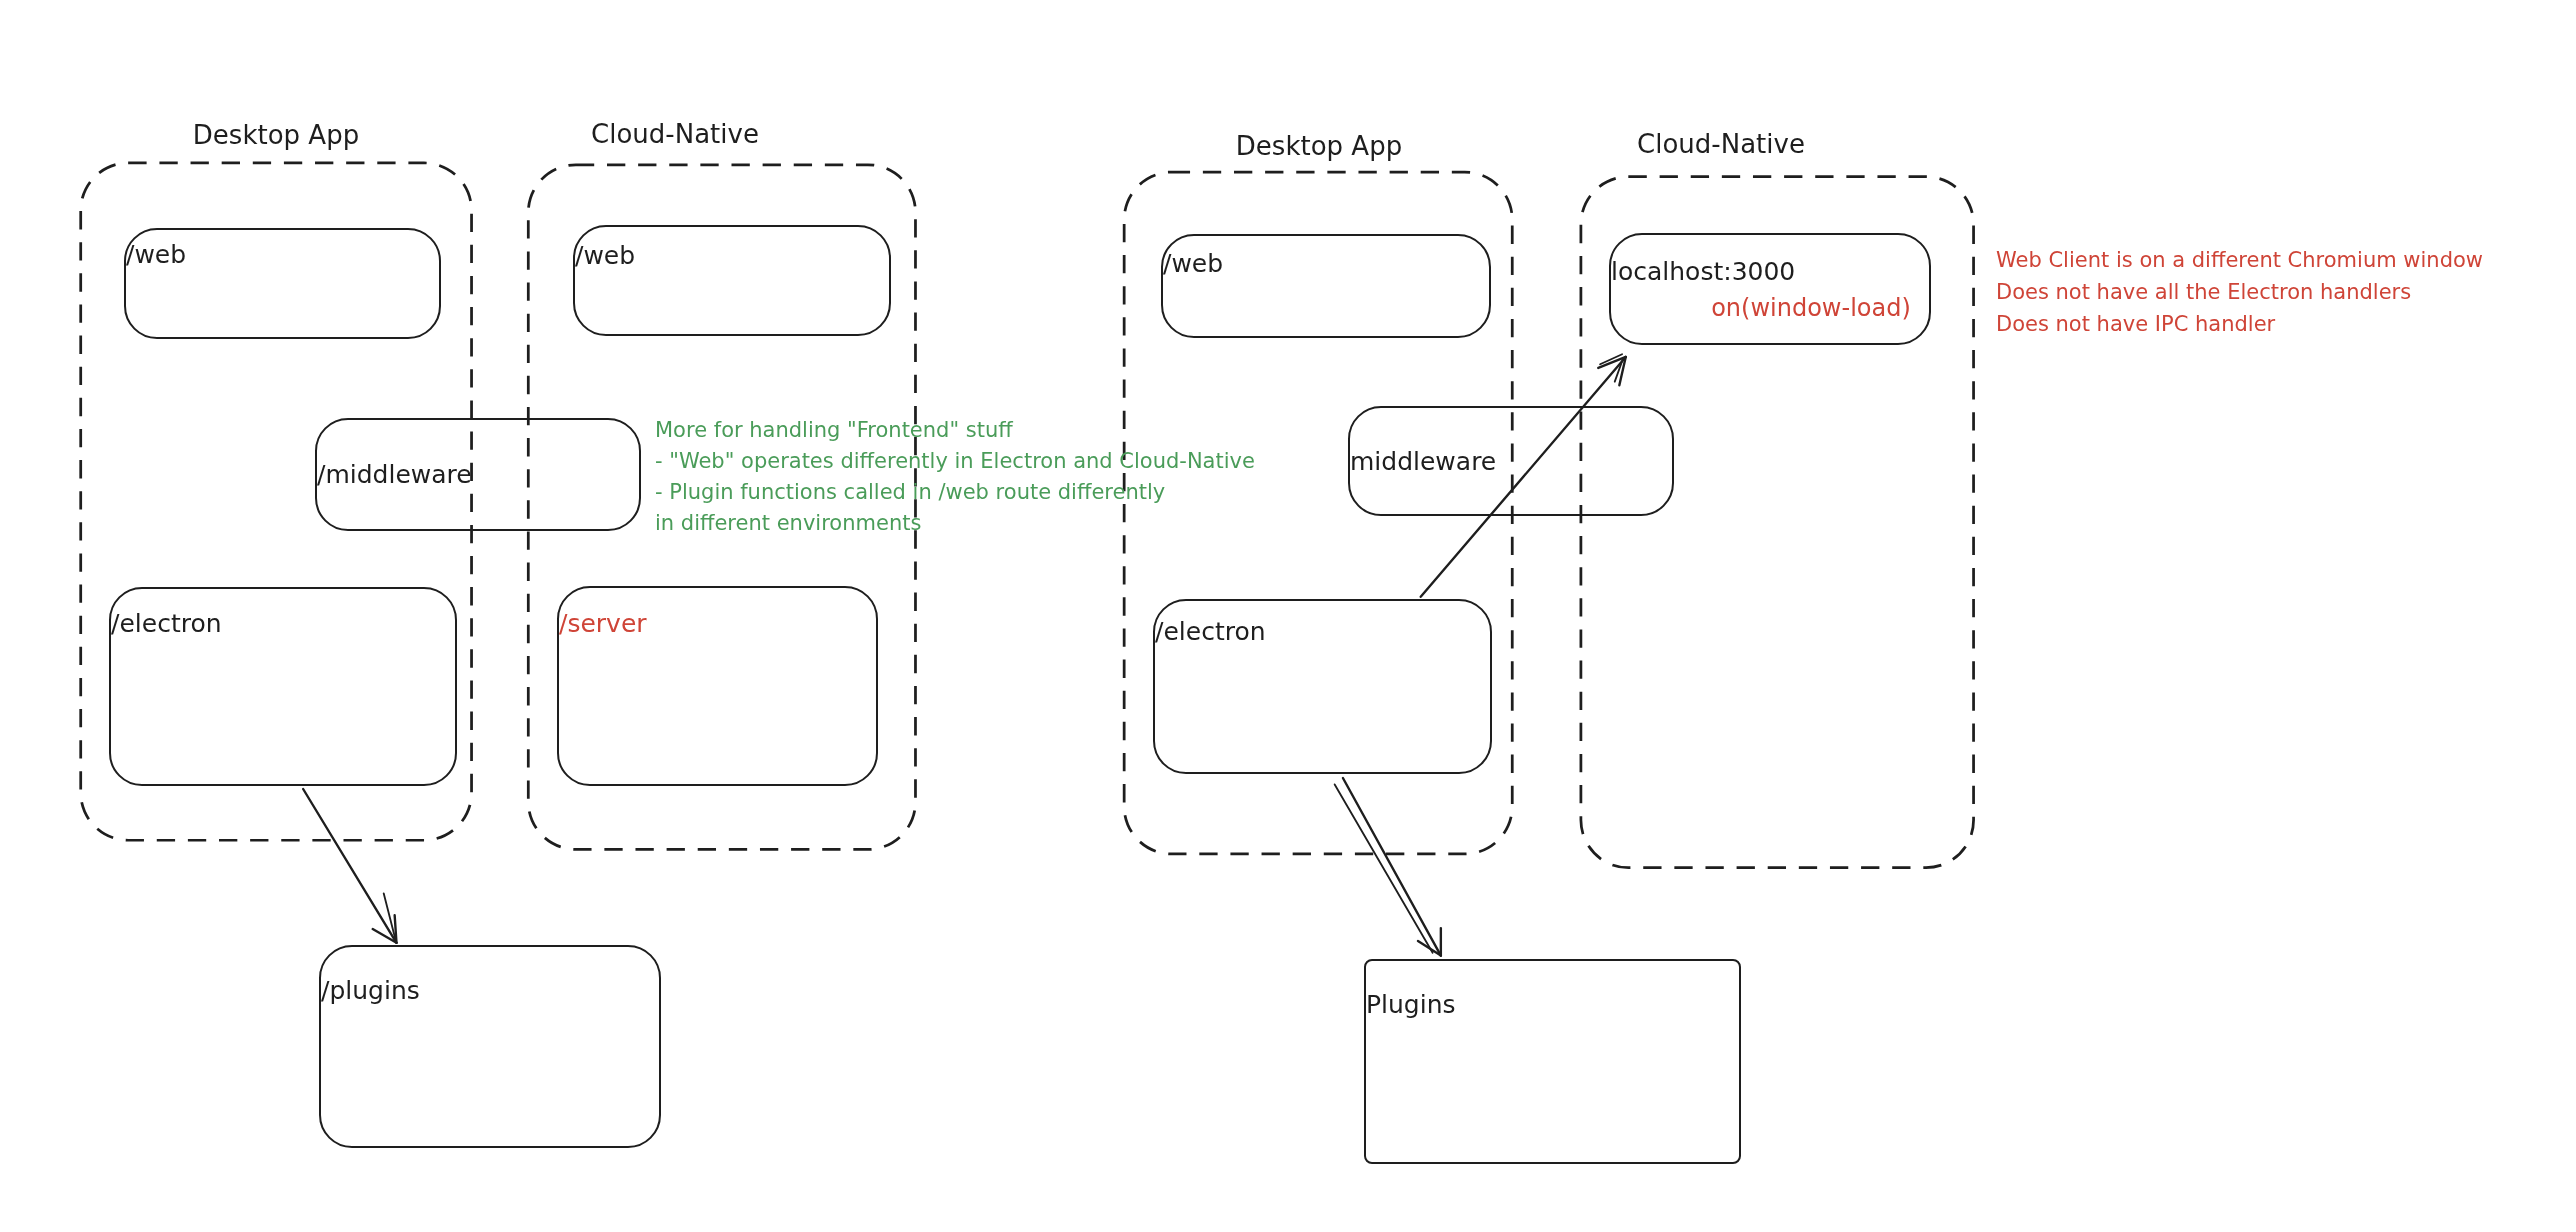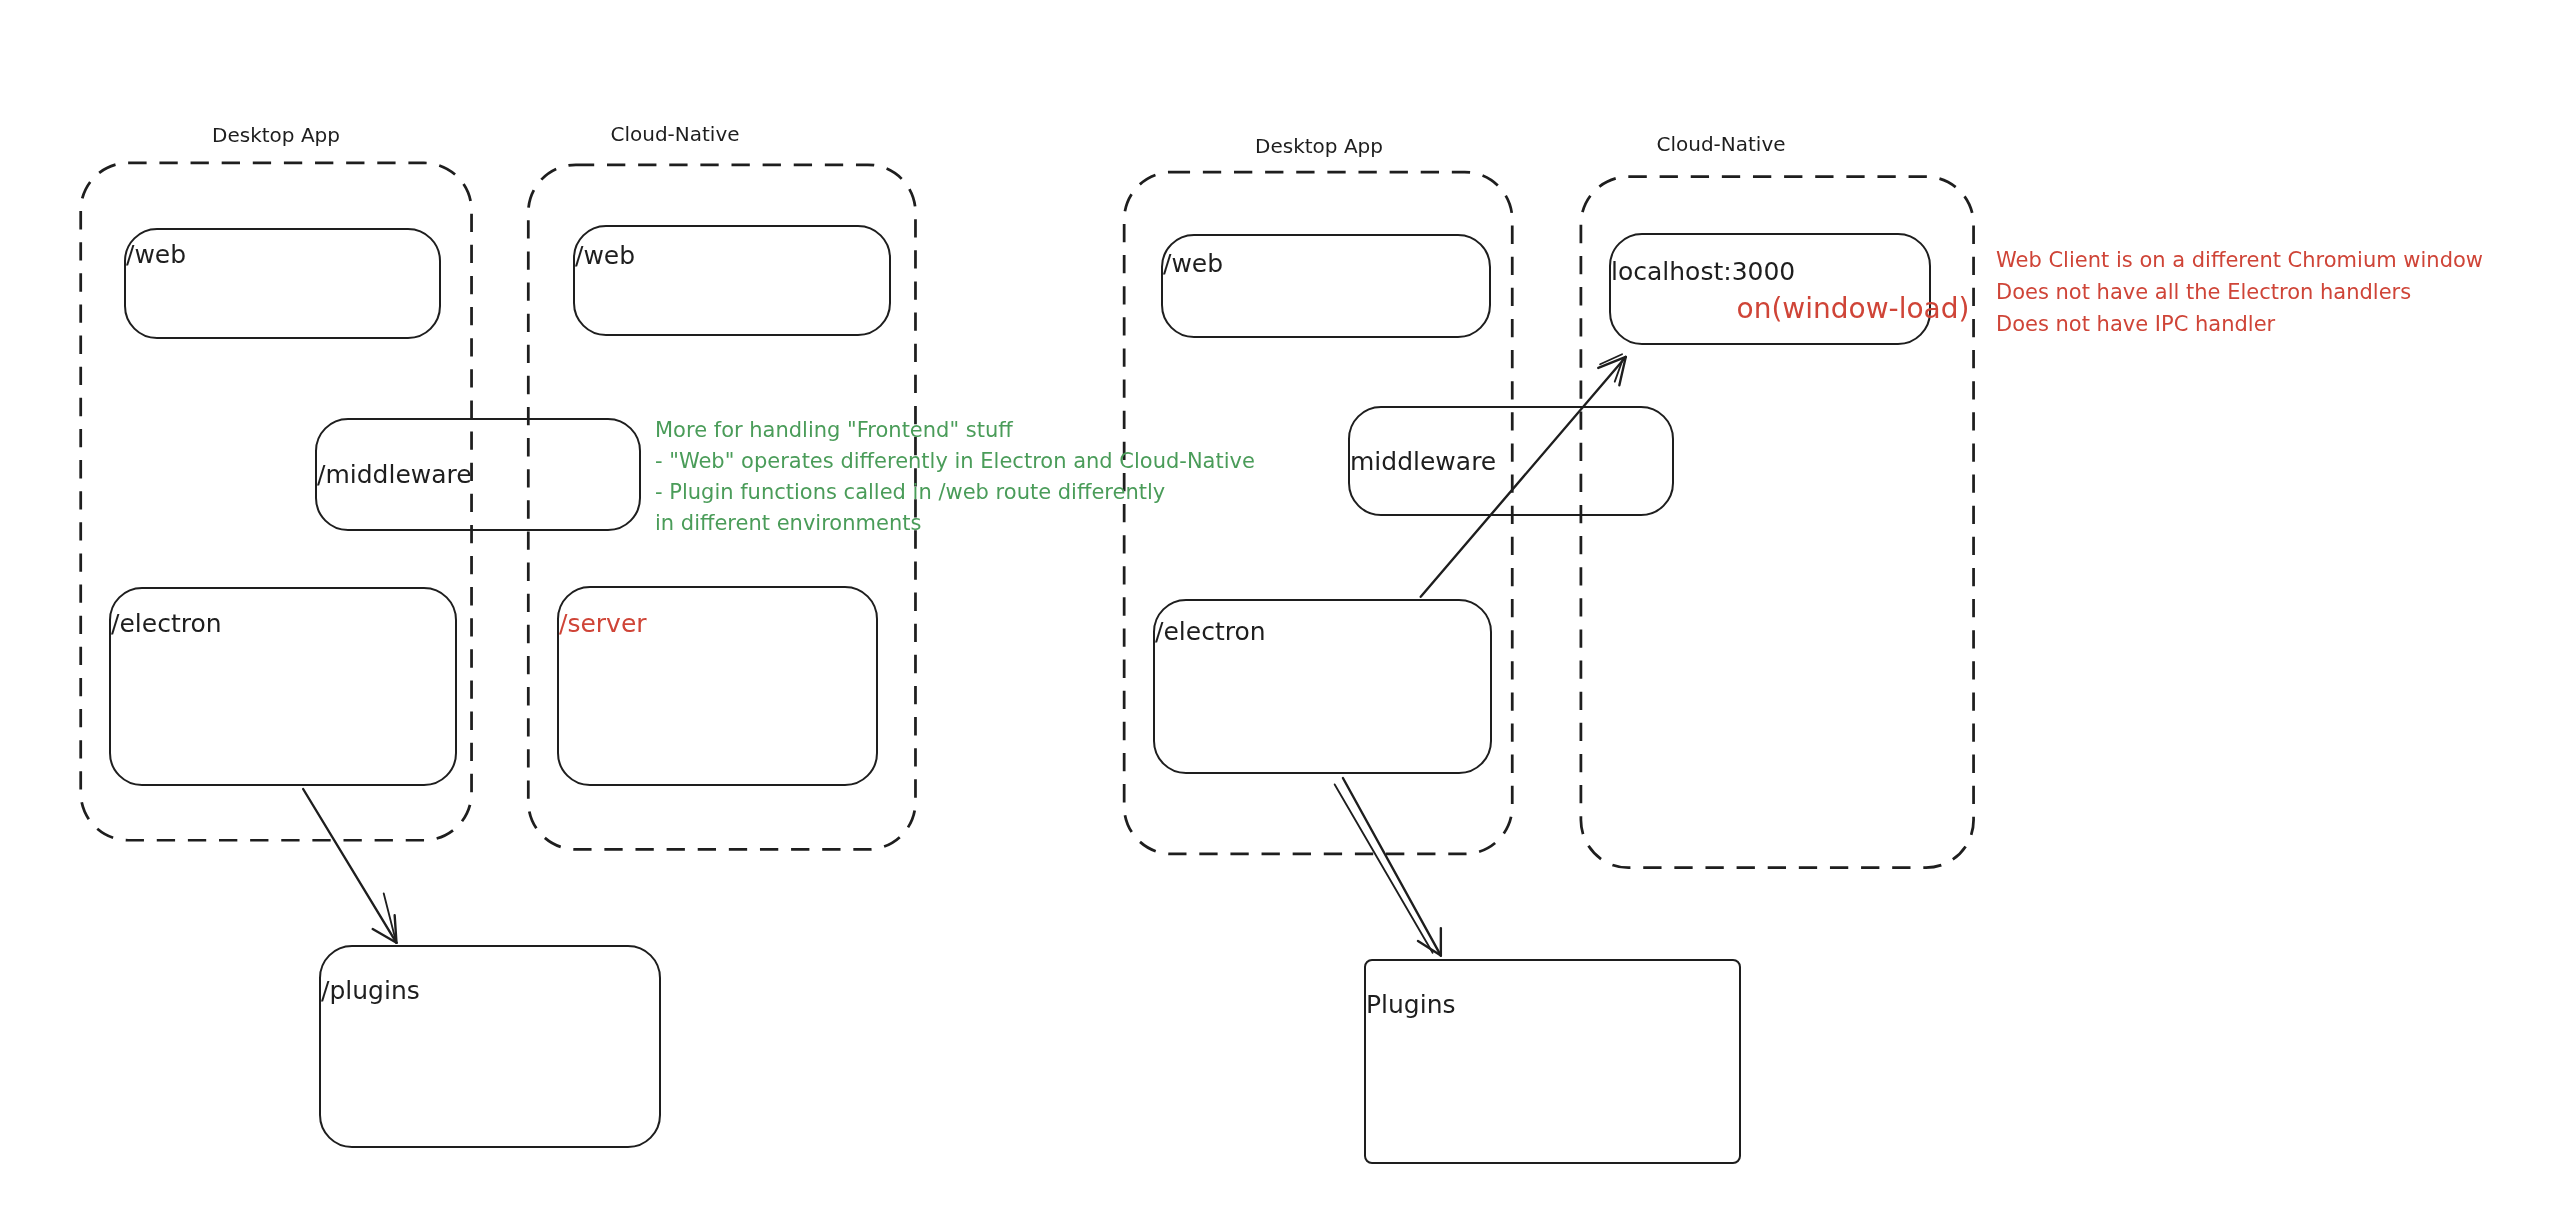--- a/index.html
+++ b/index.html
@@ -14,21 +14,21 @@
   }
   .layer {
     position: absolute;
     left: 0; top: 0;
     width: 2576px; height: 1232px;
     pointer-events: none;
   }
   .group-label {
     position: absolute;
     transform: translate(-50%, -50%);
-    font-size: 20px;
+    font-size: 26px;
     white-space: nowrap;
     color: #1e1e1e;
   }
   .node {
     position: absolute;
     box-sizing: border-box;
     border: 2.7px solid #1e1e1e;
     border-radius: 33px;
     background: transparent;
     display: flex;
@@ -41,23 +41,22 @@
   .node.v-center { align-items: center; padding-top: 0 !important; }
   .node-label { white-space: nowrap; }
   .red-text { color: #cf4437; }
   .note { position: absolute; white-space: nowrap; font-size: 21px; }
   .note .line { white-space: nowrap; }
   .note.green { line-height: 31px; color: #4a9c59; }
   .note.red { line-height: 32px; color: #cf4437; }
   .floating-label {
     position: absolute;
     transform: translate(-50%, -50%);
-    font-size: 28px;
+    font-size: 24px;
     white-space: nowrap;
-    margin-left: 42px;
   }
   svg line, svg rect { stroke: #1e1e1e; }
 </style>
 </head>
 <body>
 
 <div id="canvas">
 
   <svg class="layer" viewBox="0 0 2814 1346">
     <rect x="88" y="178" width="427" height="740" rx="52" fill="none" stroke-width="3" stroke-dasharray="20 14"></rect>

